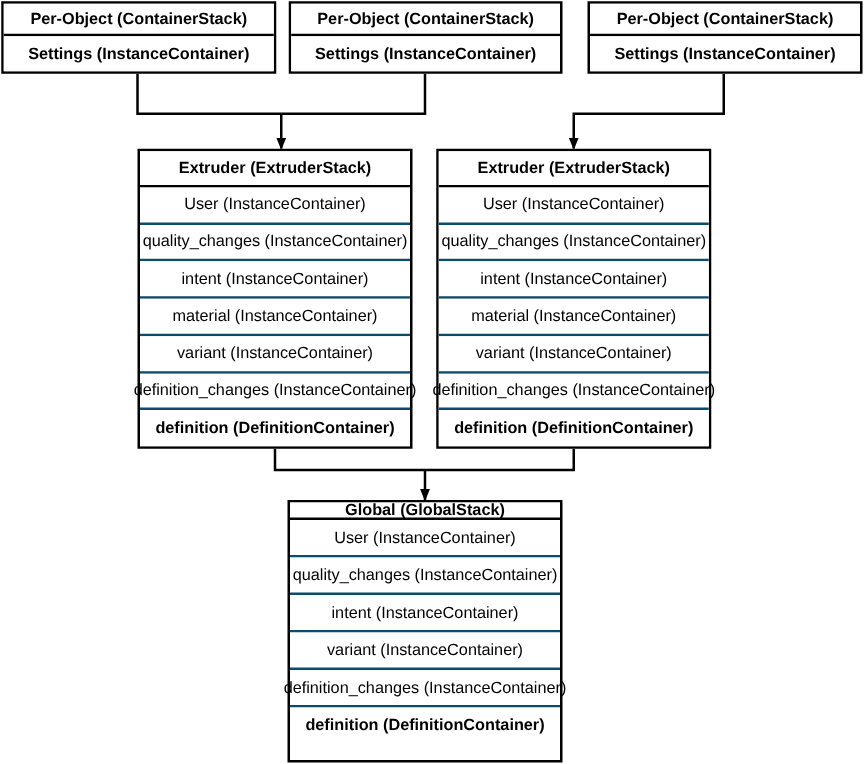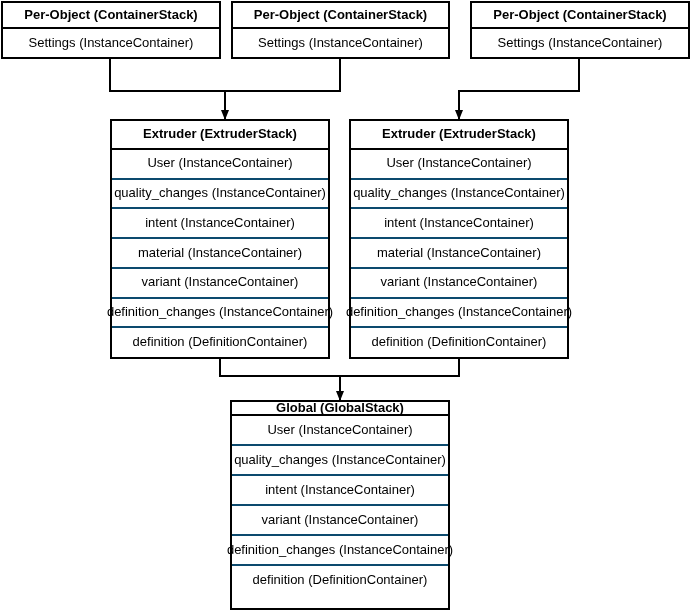--- a/index.html
+++ b/index.html
@@ -40,20 +40,21 @@
   }
   .stack-row.header{
     font-weight:bold;
     border-bottom:2px solid #000000;
   }
   .stack-row.item{
     border-bottom:2px solid #0c4a6e;
   }
   .stack-row.item.last{
     border-bottom:none;
+    font-weight:bold;
   }
 </style>
 </head>
 <body>
 
 <div id="diagram">
 
   <svg class="edge-layer" width="691" height="611" viewBox="0 0 691 611" xmlns="http://www.w3.org/2000/svg">
     <defs>
       <marker id="arrowhead" markerWidth="10" markerHeight="8" refX="9" refY="4" orient="auto" markerUnits="userSpaceOnUse">

